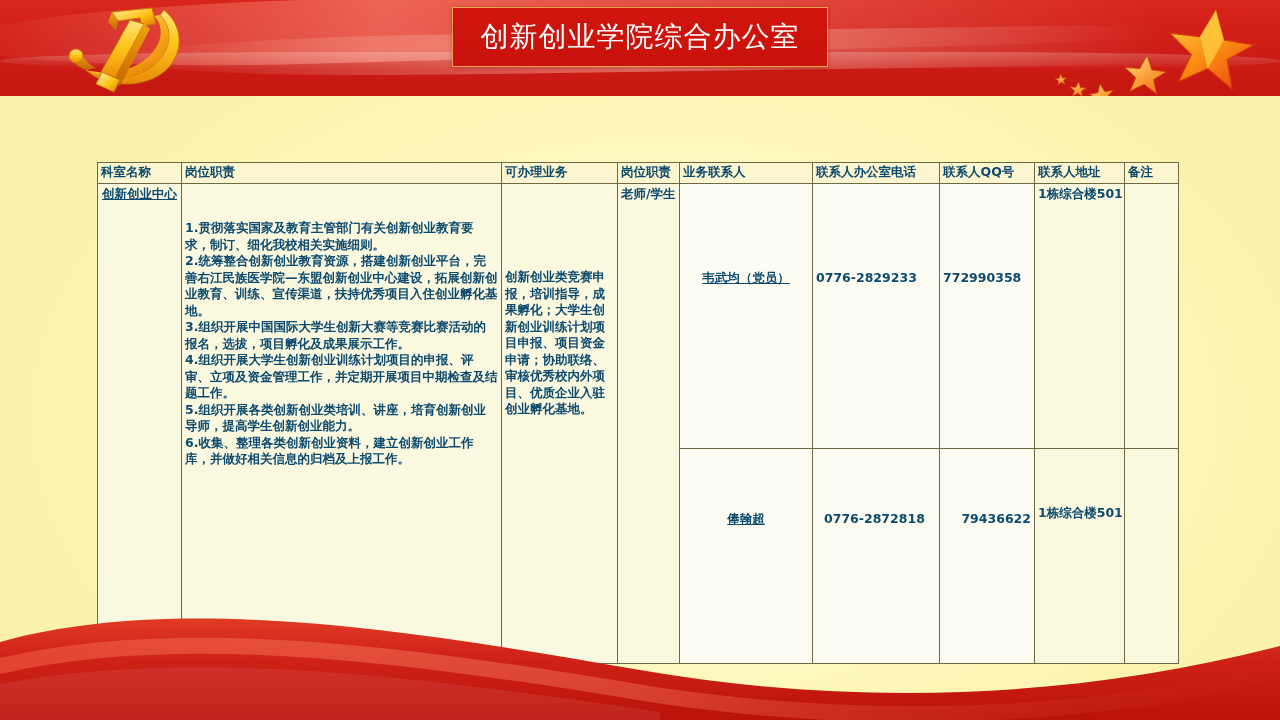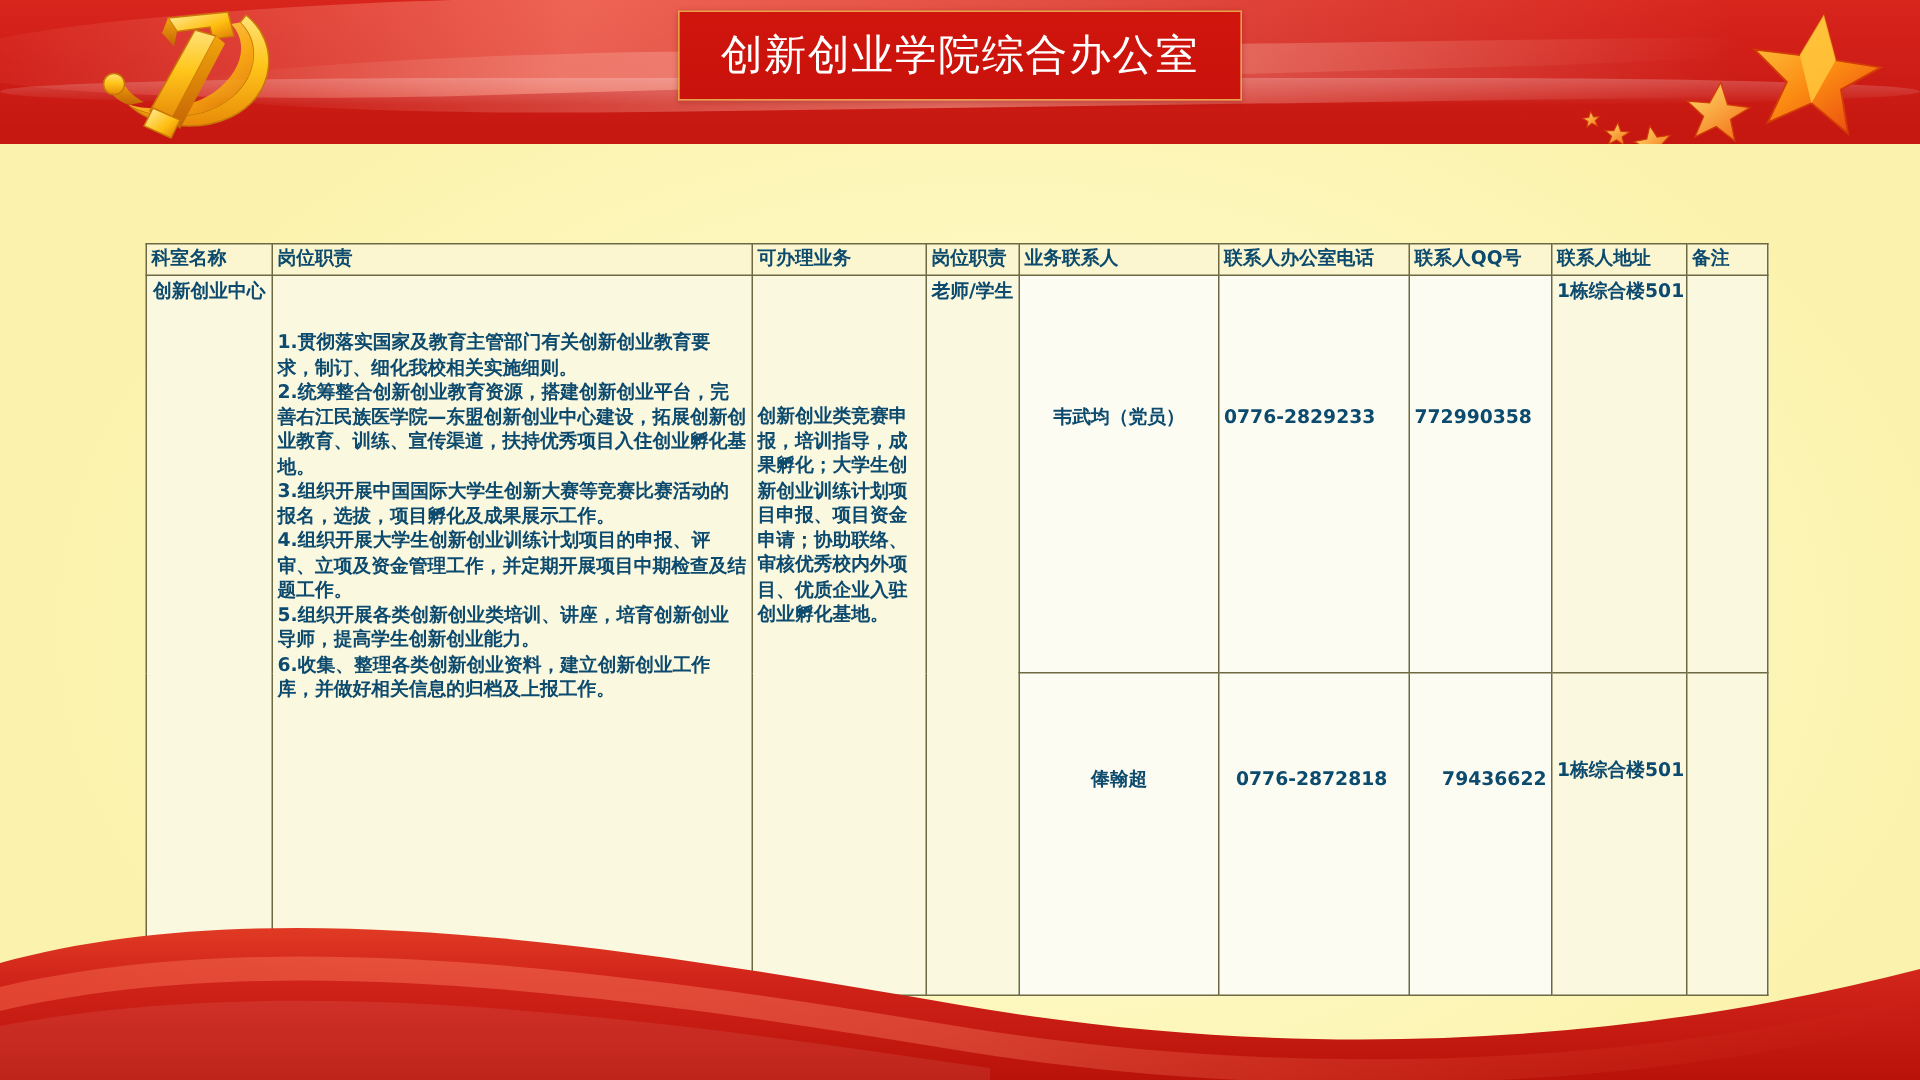--- a/index.html
+++ b/index.html
@@ -121,21 +121,21 @@
   .c-duty     { width: 320px; }
   .c-service  { width: 116px; }
   .c-target   { width: 62px; }
   .c-contact  { width: 133px; }
   .c-phone    { width: 127px; }
   .c-qq       { width: 95px; }
   .c-addr     { width: 90px; }
   .c-note     { width: 54px; }
 
   .v-center { vertical-align: middle; }
-  .t-center { text-align: center; }
+  .t-center { text-align: center; text-decoration: underline; }
   .duty-text { white-space: pre-line; }
   .service-text { white-space: pre-line; line-height: 1.34; }
   .nowrapish { word-break: keep-all; }
 </style>
 </head>
 <body>
 
 <div class="page-bg"></div>
 
 <div class="top-banner">

